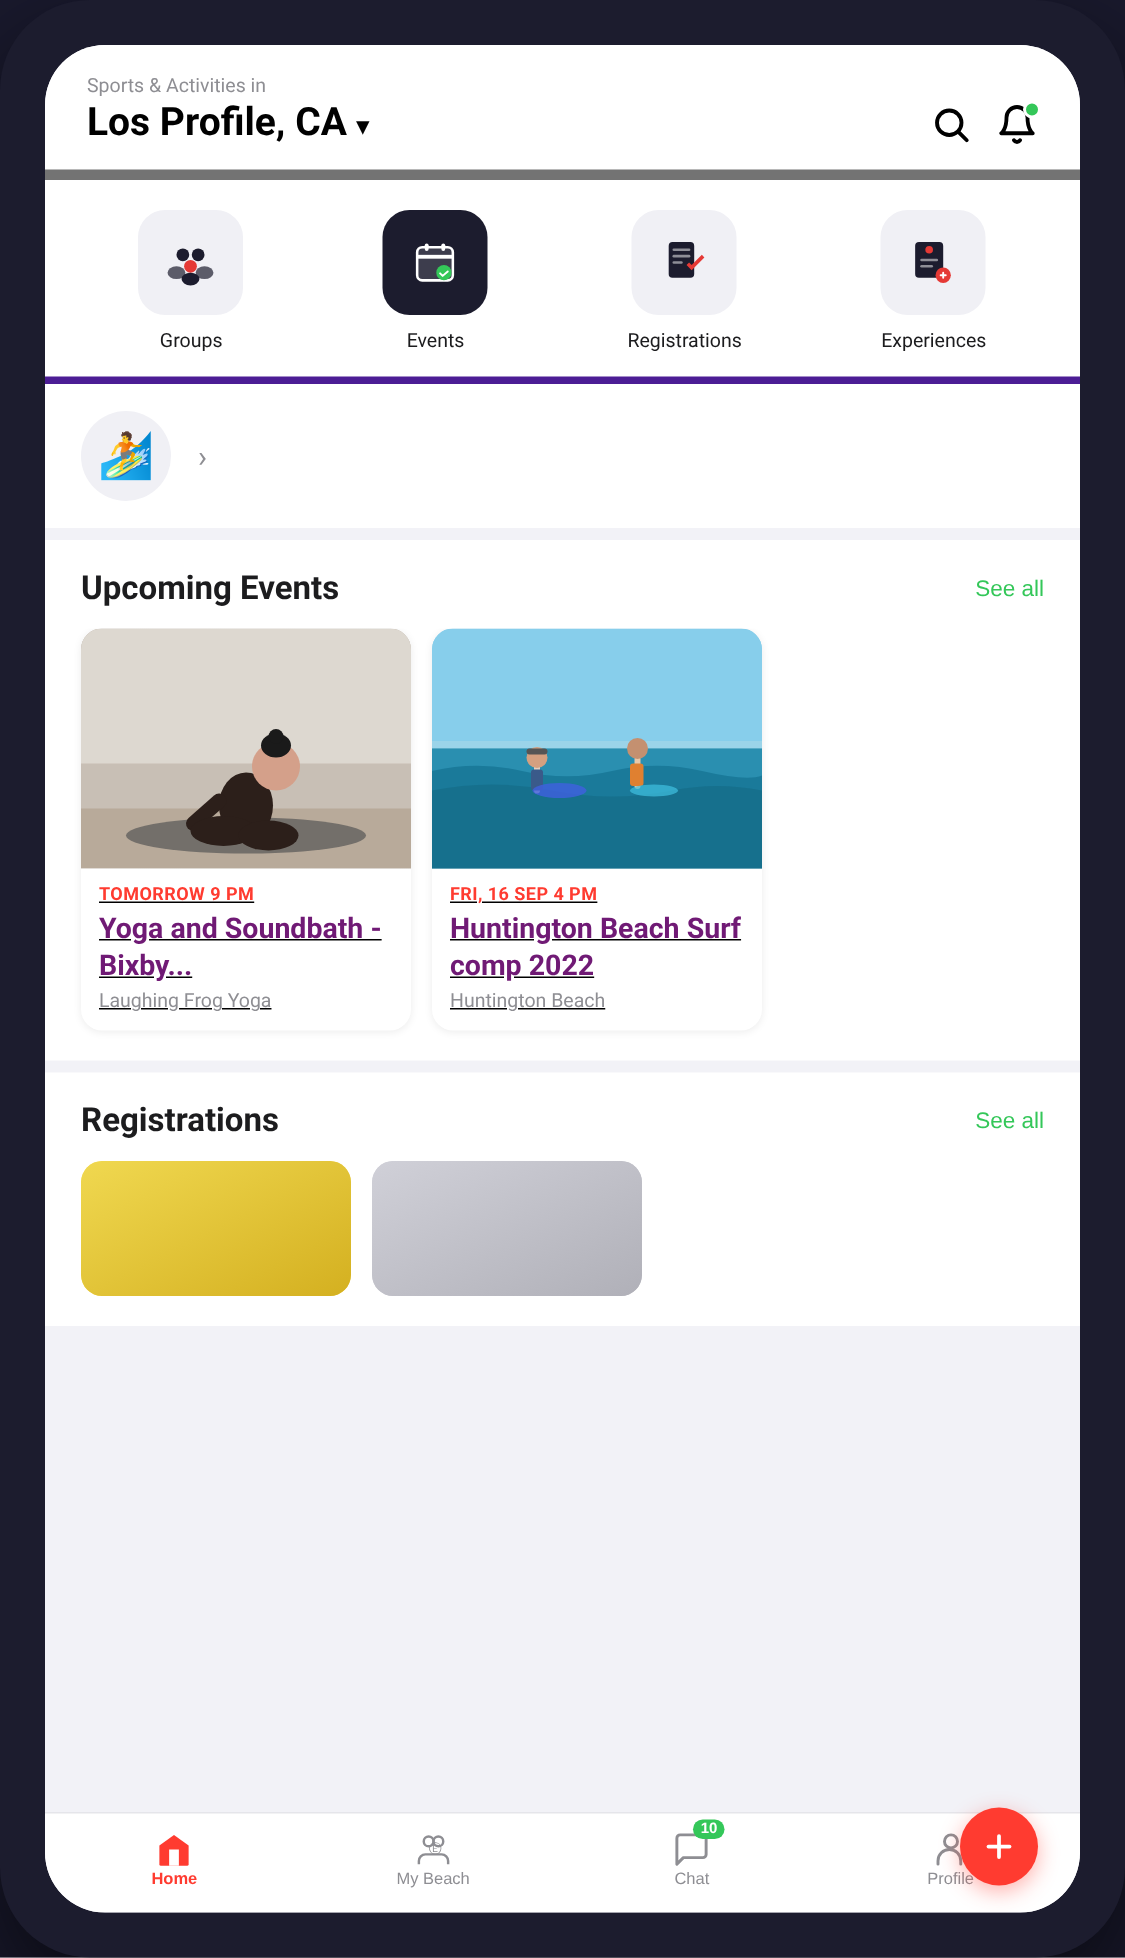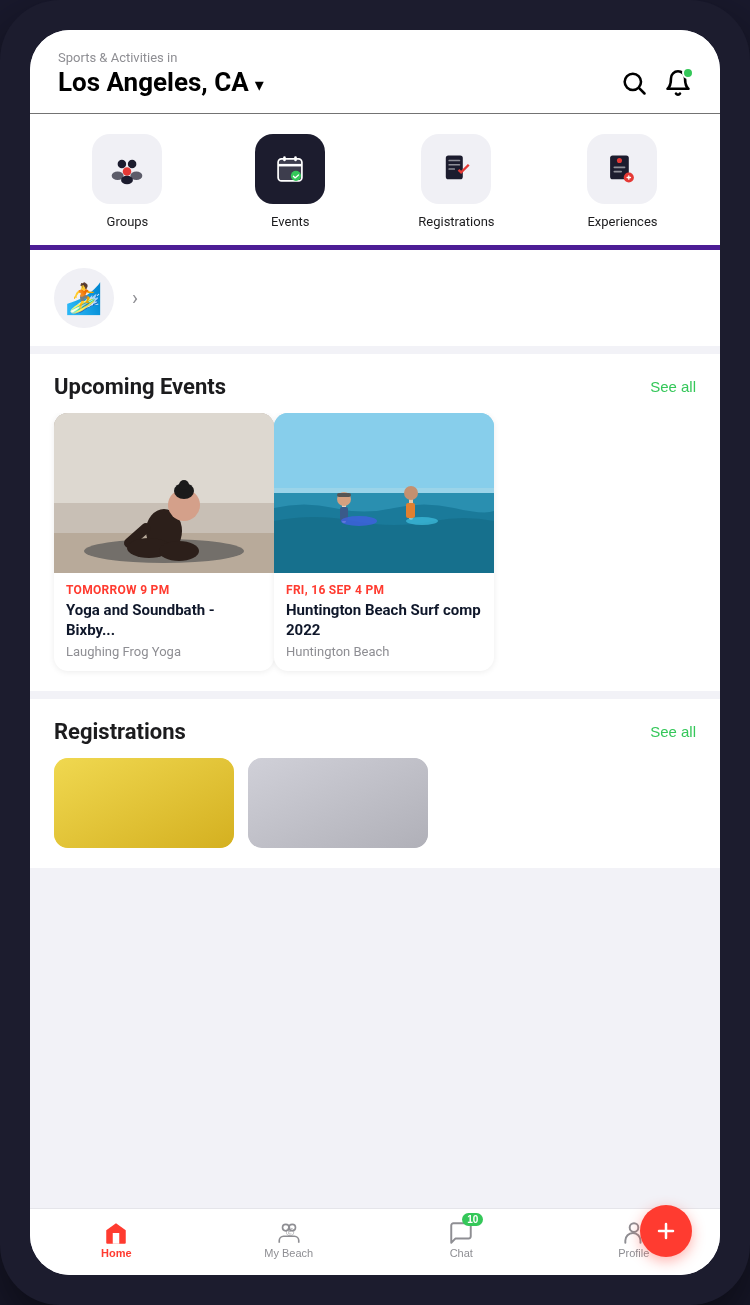--- a/index.html
+++ b/index.html
@@ -33,21 +33,21 @@
       display: flex;
       flex-direction: column;
     }
     
     .header {
       background: #fff;
       padding: 20px 28px 16px;
       display: flex;
       justify-content: space-between;
       align-items: flex-end;
-      border-bottom: 1px solid #737373;
+      border-bottom: 7px solid #737373;
     }
     .header-left {}
     .header-subtitle {
       font-size: 13px;
       color: #8e8e93;
       font-weight: 400;
       margin-bottom: 2px;
     }
     .header-title-row {
       display: flex;
@@ -209,22 +209,24 @@
       color: #34c759;
       font-weight: 500;
       cursor: pointer;
       background: none;
       border: none;
     }
 
     
     .events-scroll {
       display: flex;
+      gap: 14px;
       padding: 0 24px 20px;
       overflow-x: auto;
+      text-decoration: underline;
     }
     .events-scroll::-webkit-scrollbar { display: none; }
     .event-card {
       flex-shrink: 0;
       width: 220px;
       background: #fff;
       border-radius: 14px;
       overflow: hidden;
       box-shadow: 0 1px 6px rgba(0,0,0,0.08);
     }
@@ -233,23 +235,23 @@
     }
     .event-date {
       font-size: 12px;
       font-weight: 700;
       color: #ff3b30;
       margin-bottom: 4px;
       text-transform: uppercase;
       letter-spacing: 0.3px;
     }
     .event-name {
-      font-size: 15px;
+      font-size: 19px;
       font-weight: 700;
-      color: #0f172a;
+      color: #701a75;
       line-height: 1.3;
       margin-bottom: 4px;
     }
     .event-location {
       font-size: 13px;
       color: #8e8e93;
     }
 
     
     .registrations-section {
@@ -368,21 +370,21 @@
 </head>
 <body>
 
 <div class="phone-shell">
   <div class="phone-screen">
 
     <div class="header">
       <div class="header-left">
         <div class="header-subtitle">Sports &amp; Activities in</div>
         <div class="header-title-row">
-          <span class="header-title">Los Angeles, CA</span>
+          <span class="header-title">Los Profile, CA</span>
           <span class="chevron-down">▾</span>
         </div>
       </div>
       <div class="header-icons">
         <button class="icon-btn">
           <svg class="search-icon-svg" viewBox="0 0 24 24" fill="none" stroke="#000" stroke-width="2.2" stroke-linecap="round" stroke-linejoin="round">
             <circle cx="11" cy="11" r="7"></circle>
             <line x1="21" y1="21" x2="16.65" y2="16.65"></line>
           </svg>
         </button>

